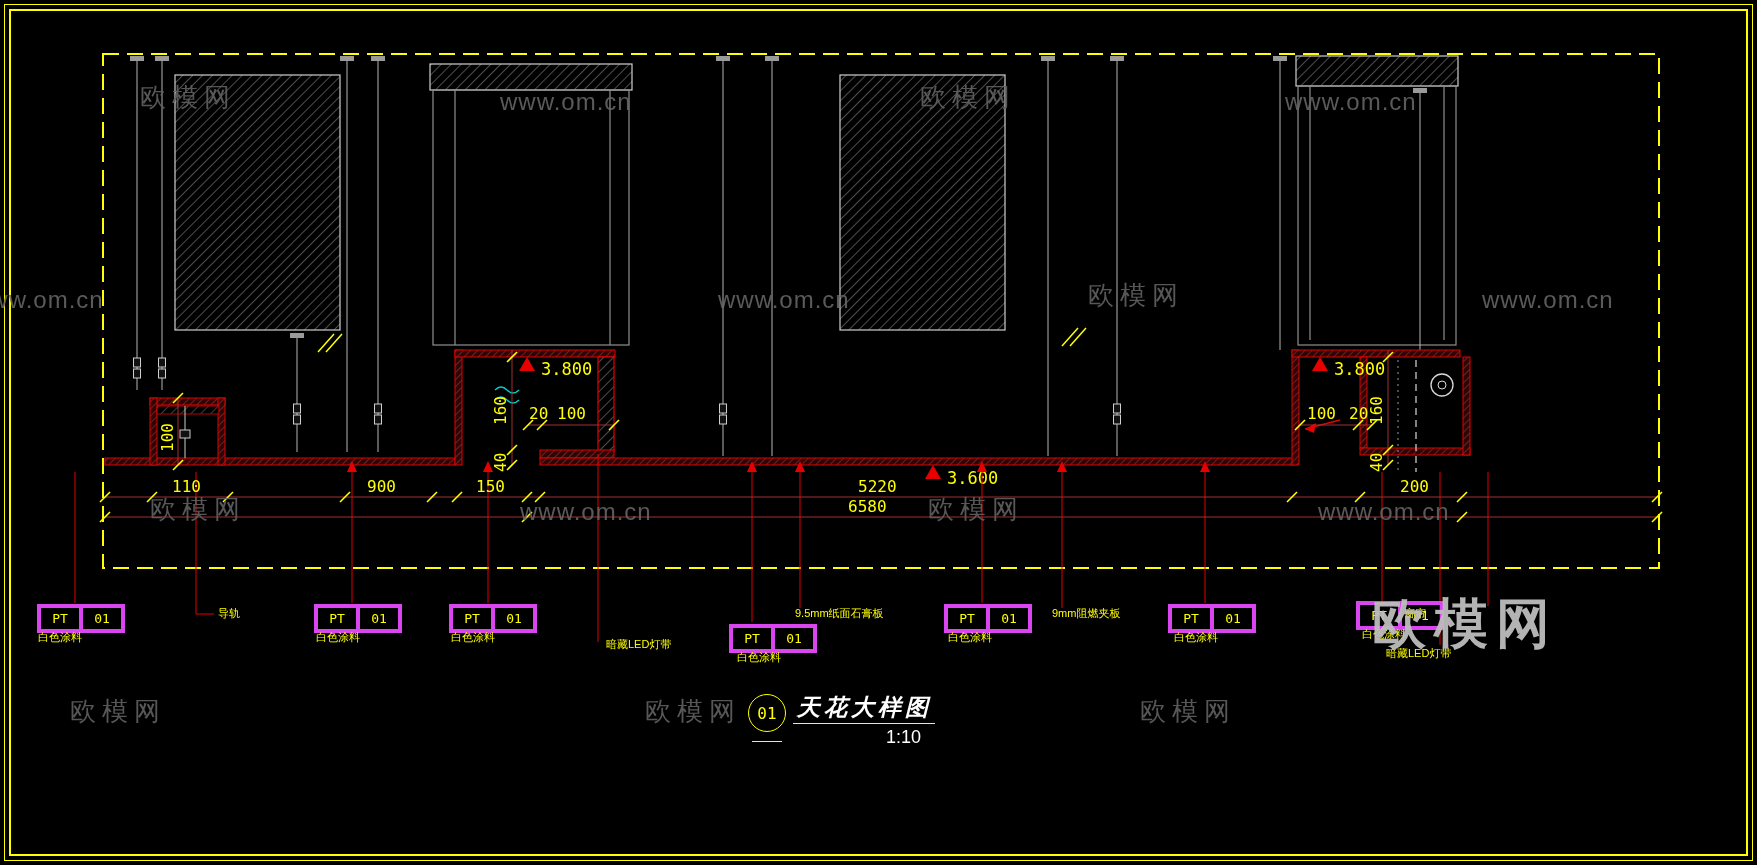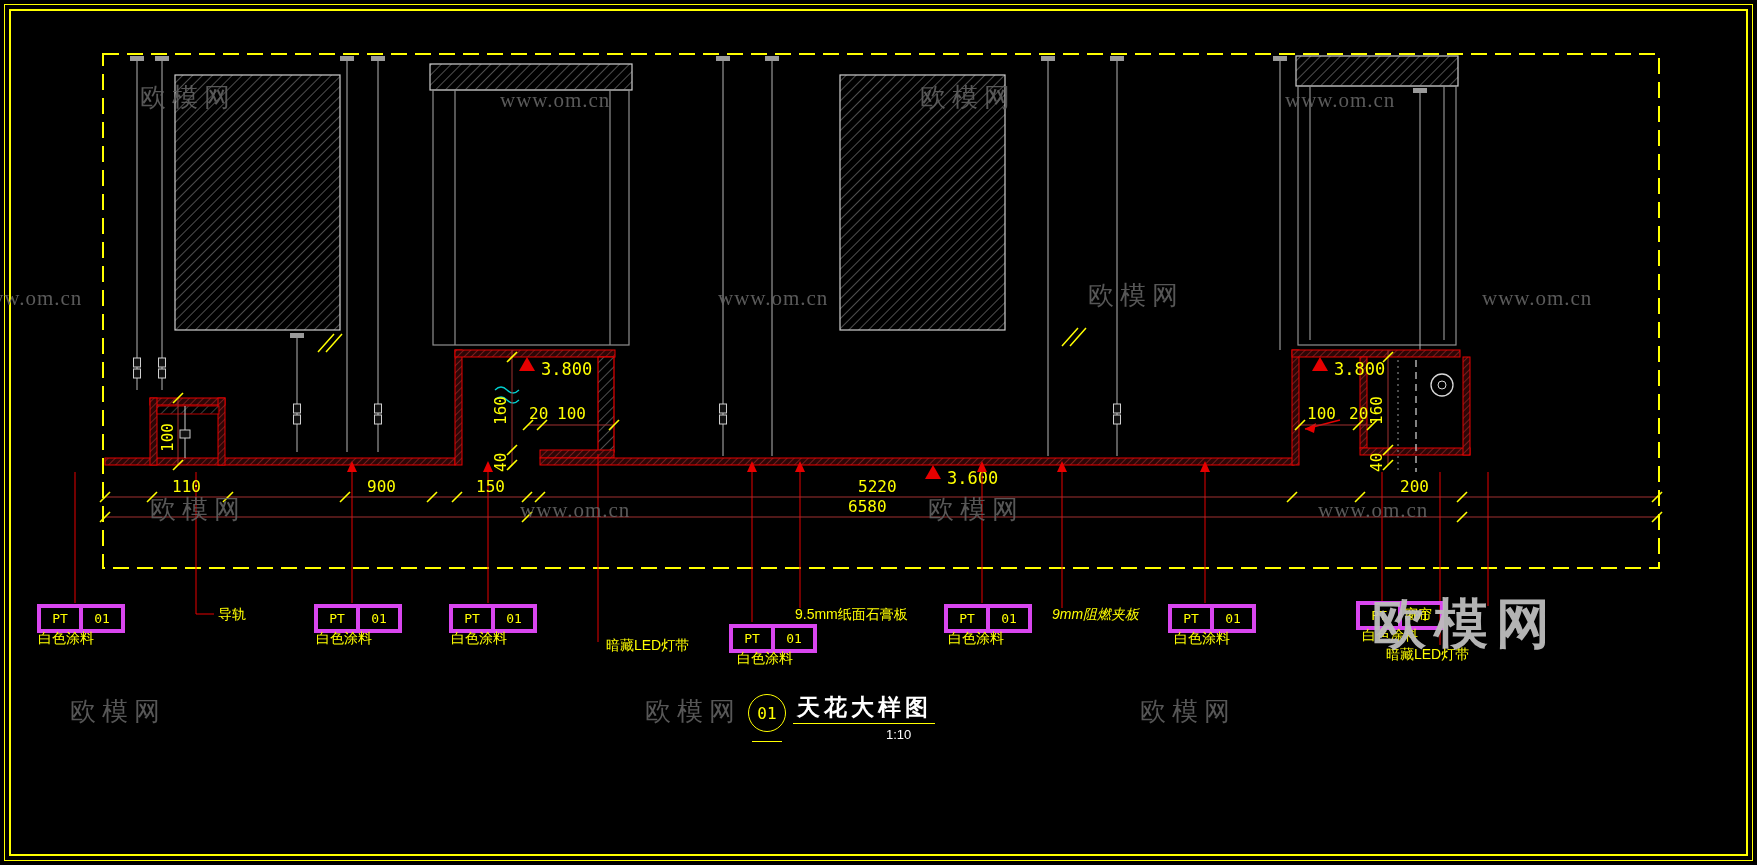--- a/index.html
+++ b/index.html
@@ -2,35 +2,35 @@
 <html><head>
 <meta charset="utf-8">
 <style>
   html,body{margin:0;padding:0;background:#000;}
   .canvas{position:relative;width:1757px;height:865px;background:#000;overflow:hidden;
           font-family:"Liberation Sans",sans-serif;}
   .frame-outer{position:absolute;inset:4px;border:1px solid #ffff00;pointer-events:none;}
   .frame-inner{position:absolute;inset:9px;border:2px solid #ffff00;pointer-events:none;}
   svg text.dim{fill:#ffff00;font:16px "DejaVu Sans Mono",monospace;}
   svg text.elev{fill:#ffff00;font:17px "DejaVu Sans Mono",monospace;}
-  .wm-site{position:absolute;color:#6a6a6a;font-size:21px;letter-spacing:1px;opacity:.85;white-space:nowrap;font-family:Liberation Serif, serif;}
+  .wm-site{position:absolute;color:#6a6a6a;font-size:24px;letter-spacing:1px;opacity:.85;white-space:nowrap;}
   .wm-brand{position:absolute;color:#616161;font-size:26px;letter-spacing:6px;opacity:.9;white-space:nowrap;}
   .wm-big{position:absolute;color:#bdbdbd;font-size:54px;font-weight:bold;letter-spacing:8px;opacity:.95;white-space:nowrap;}
-  .lbl{position:absolute;color:#ffff00;font-size:14px;white-space:nowrap;}
+  .lbl{position:absolute;color:#ffff00;font-size:11px;white-space:nowrap;}
   .ptbox{position:absolute;display:flex;}
   .ptcell{width:38px;height:21px;border:4px solid #d946ef;display:flex;align-items:center;justify-content:center;
           color:#ffff00;font:13px "DejaVu Sans Mono",monospace;}
   .ptcell + .ptcell{border-left:none;}
   .titleblock .circle{position:absolute;left:748px;top:694px;width:36px;height:36px;border:1.5px solid #ffff00;
           border-radius:50%;display:flex;align-items:center;justify-content:center;
           color:#ffff00;font:16px "DejaVu Sans Mono",monospace;}
   .titleblock .circle-dash{position:absolute;left:752px;top:741px;width:30px;border-top:1.5px solid #ffff00;}
-  .titleblock .ttl{position:absolute;left:797px;top:692px;color:#ffffff;font-size:23px;font-weight:bold;letter-spacing:4px;white-space:nowrap;}
+  .titleblock .ttl{position:absolute;left:797px;top:692px;color:#ffffff;font-size:23px;font-weight:bold;letter-spacing:4px;white-space:nowrap;font-style:italic;}
   .titleblock .underline{position:absolute;left:793px;top:723px;width:142px;border-top:1.5px solid #ffff00;}
-  .titleblock .scale{position:absolute;left:886px;top:727px;color:#ffffff;font-size:13px;}
+  .titleblock .scale{position:absolute;left:886px;top:727px;color:#ffffff;font-size:18px;}
 </style>
 </head>
 <body>
 
 <div class="canvas">
 
   <div class="frame-outer"></div>
   <div class="frame-inner"></div>
 
   <svg width="1757" height="865" viewBox="0 0 1757 865" style="position:absolute;left:0;top:0;">
@@ -311,21 +311,21 @@
 
   <div class="ptbox" style="left:1356px;top:601px;">
     <div class="ptcell">PT</div>
     <div class="ptcell">01</div>
   </div>
   <div class="lbl" style="left:1362px;top:627px;">白色涂料</div>
 
   <div class="lbl" style="left:218px;top:606px;">导轨</div>
   <div class="lbl" style="left:606px;top:637px;">暗藏LED灯带</div>
   <div class="lbl" style="left:795px;top:606px;">9.5mm纸面石膏板</div>
-  <div class="lbl" style="left:1052px;top:606px;font-style:italic;">9mm阻燃夹板</div>
+  <div class="lbl" style="left:1052px;top:606px;">9mm阻燃夹板</div>
   <div class="lbl" style="left:1404px;top:606px;">窗帘</div>
   <div class="lbl" style="left:1386px;top:646px;">暗藏LED灯带</div>
 
   <div class="wm-big" style="left:1372px;top:588px;">欧模网</div>
 
   <div class="titleblock">
     <div class="circle">01</div>
     <div class="circle-dash"></div>
     <div class="ttl">天花大样图</div>
     <div class="underline"></div>

